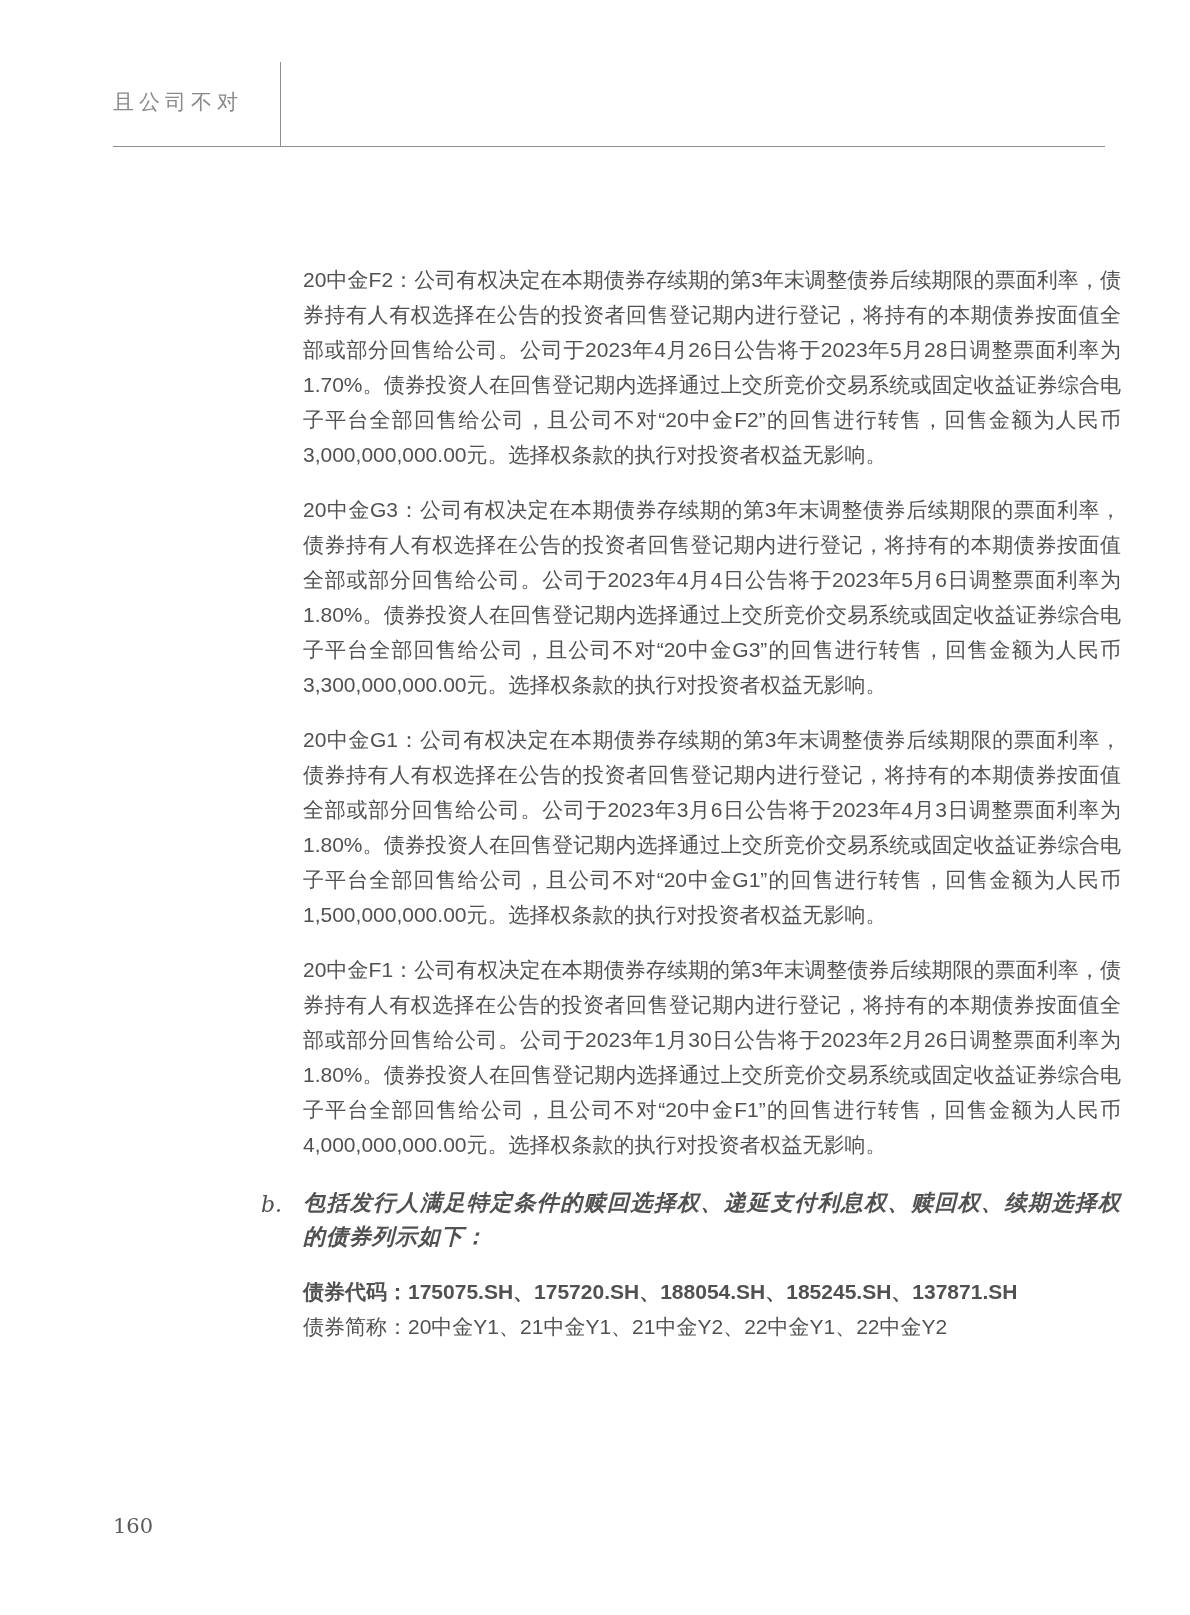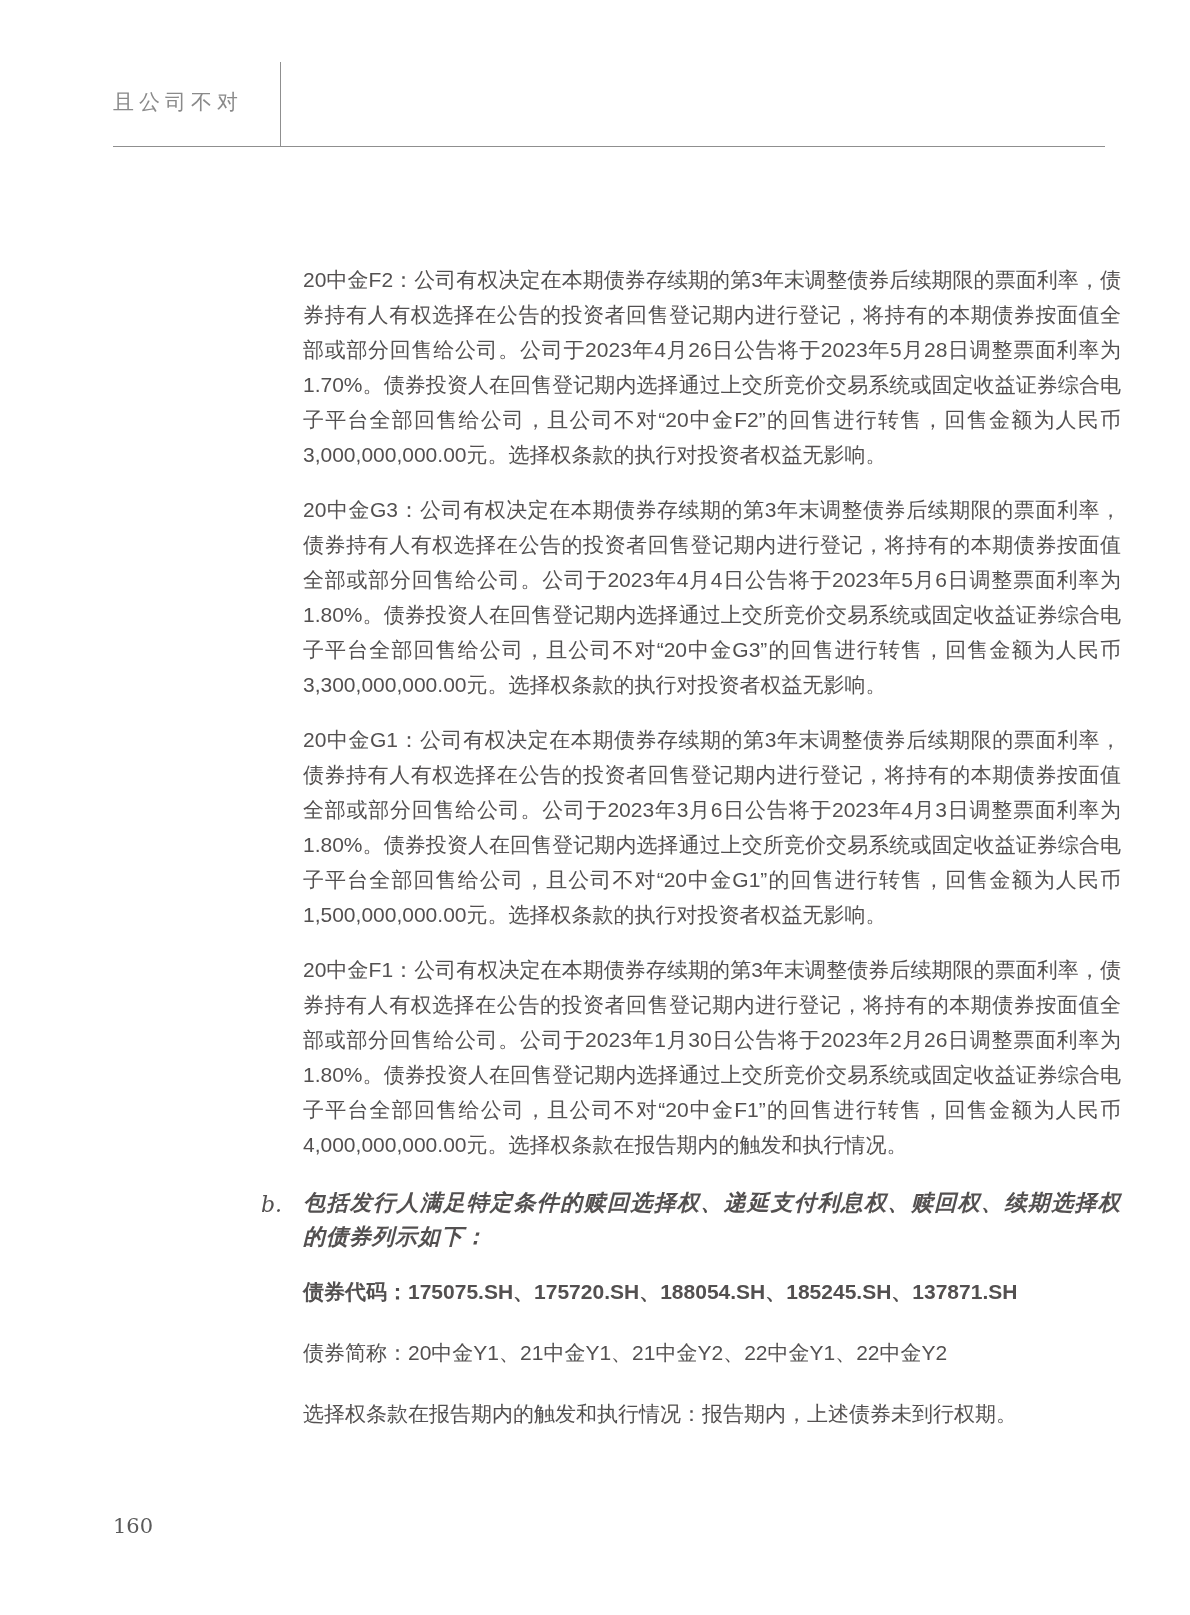--- a/index.html
+++ b/index.html
@@ -77,21 +77,20 @@
     font-weight: bold;
     font-style: italic;
     font-size: 22px;
     line-height: 34px;
     text-align: justify;
     text-justify: inter-ideograph;
     letter-spacing: 1px;
   }
 
   .single-line {
-    margin-top: 26px;
     white-space: nowrap;
   }
   .single-line.first {
     margin-top: 20px;
     font-weight: bold;
   }
 
   
   .page-number {
     position: absolute;
@@ -112,30 +111,29 @@
   <div class="rule-horizontal"></div>
 
   <div class="content">
 
     <p class="para">20中金F2：公司有权决定在本期债券存续期的第3年末调整债券后续期限的票面利率，债券持有人有权选择在公告的投资者回售登记期内进行登记，将持有的本期债券按面值全部或部分回售给公司。公司于2023年4月26日公告将于2023年5月28日调整票面利率为1.70%。债券投资人在回售登记期内选择通过上交所竞价交易系统或固定收益证券综合电子平台全部回售给公司，且公司不对“20中金F2”的回售进行转售，回售金额为人民币3,000,000,000.00元。选择权条款的执行对投资者权益无影响。</p>
 
     <p class="para">20中金G3：公司有权决定在本期债券存续期的第3年末调整债券后续期限的票面利率，债券持有人有权选择在公告的投资者回售登记期内进行登记，将持有的本期债券按面值全部或部分回售给公司。公司于2023年4月4日公告将于2023年5月6日调整票面利率为1.80%。债券投资人在回售登记期内选择通过上交所竞价交易系统或固定收益证券综合电子平台全部回售给公司，且公司不对“20中金G3”的回售进行转售，回售金额为人民币3,300,000,000.00元。选择权条款的执行对投资者权益无影响。</p>
 
     <p class="para">20中金G1：公司有权决定在本期债券存续期的第3年末调整债券后续期限的票面利率，债券持有人有权选择在公告的投资者回售登记期内进行登记，将持有的本期债券按面值全部或部分回售给公司。公司于2023年3月6日公告将于2023年4月3日调整票面利率为1.80%。债券投资人在回售登记期内选择通过上交所竞价交易系统或固定收益证券综合电子平台全部回售给公司，且公司不对“20中金G1”的回售进行转售，回售金额为人民币1,500,000,000.00元。选择权条款的执行对投资者权益无影响。</p>
 
-    <p class="para">20中金F1：公司有权决定在本期债券存续期的第3年末调整债券后续期限的票面利率，债券持有人有权选择在公告的投资者回售登记期内进行登记，将持有的本期债券按面值全部或部分回售给公司。公司于2023年1月30日公告将于2023年2月26日调整票面利率为1.80%。债券投资人在回售登记期内选择通过上交所竞价交易系统或固定收益证券综合电子平台全部回售给公司，且公司不对“20中金F1”的回售进行转售，回售金额为人民币4,000,000,000.00元。选择权条款在报告期内的触发和执行情况。</p>
+    <p class="para">20中金F1：公司有权决定在本期债券存续期的第3年末调整债券后续期限的票面利率，债券持有人有权选择在公告的投资者回售登记期内进行登记，将持有的本期债券按面值全部或部分回售给公司。公司于2023年1月30日公告将于2023年2月26日调整票面利率为1.80%。债券投资人在回售登记期内选择通过上交所竞价交易系统或固定收益证券综合电子平台全部回售给公司，且公司不对“20中金F1”的回售进行转售，回售金额为人民币4,000,000,000.00元。选择权条款的执行对投资者权益无影响。</p>
 
     <div class="item-b">
       <span class="marker">b.</span>
       <div class="heading">包括发行人满足特定条件的赎回选择权、递延支付利息权、赎回权、续期选择权的债券列示如下：</div>
     </div>
 
     <div class="single-line first">债券代码：175075.SH、175720.SH、188054.SH、185245.SH、137871.SH</div>
 
     <div class="single-line">债券简称：20中金Y1、21中金Y1、21中金Y2、22中金Y1、22中金Y2</div>
 
-    <div class="single-line">选择权条款在报告期内的触发和执行情况：报告期内，上述债券未到行权期。</div>
 
   </div>
 
   <div class="page-number">160</div>
 
 </div>
 
 </body></html>

